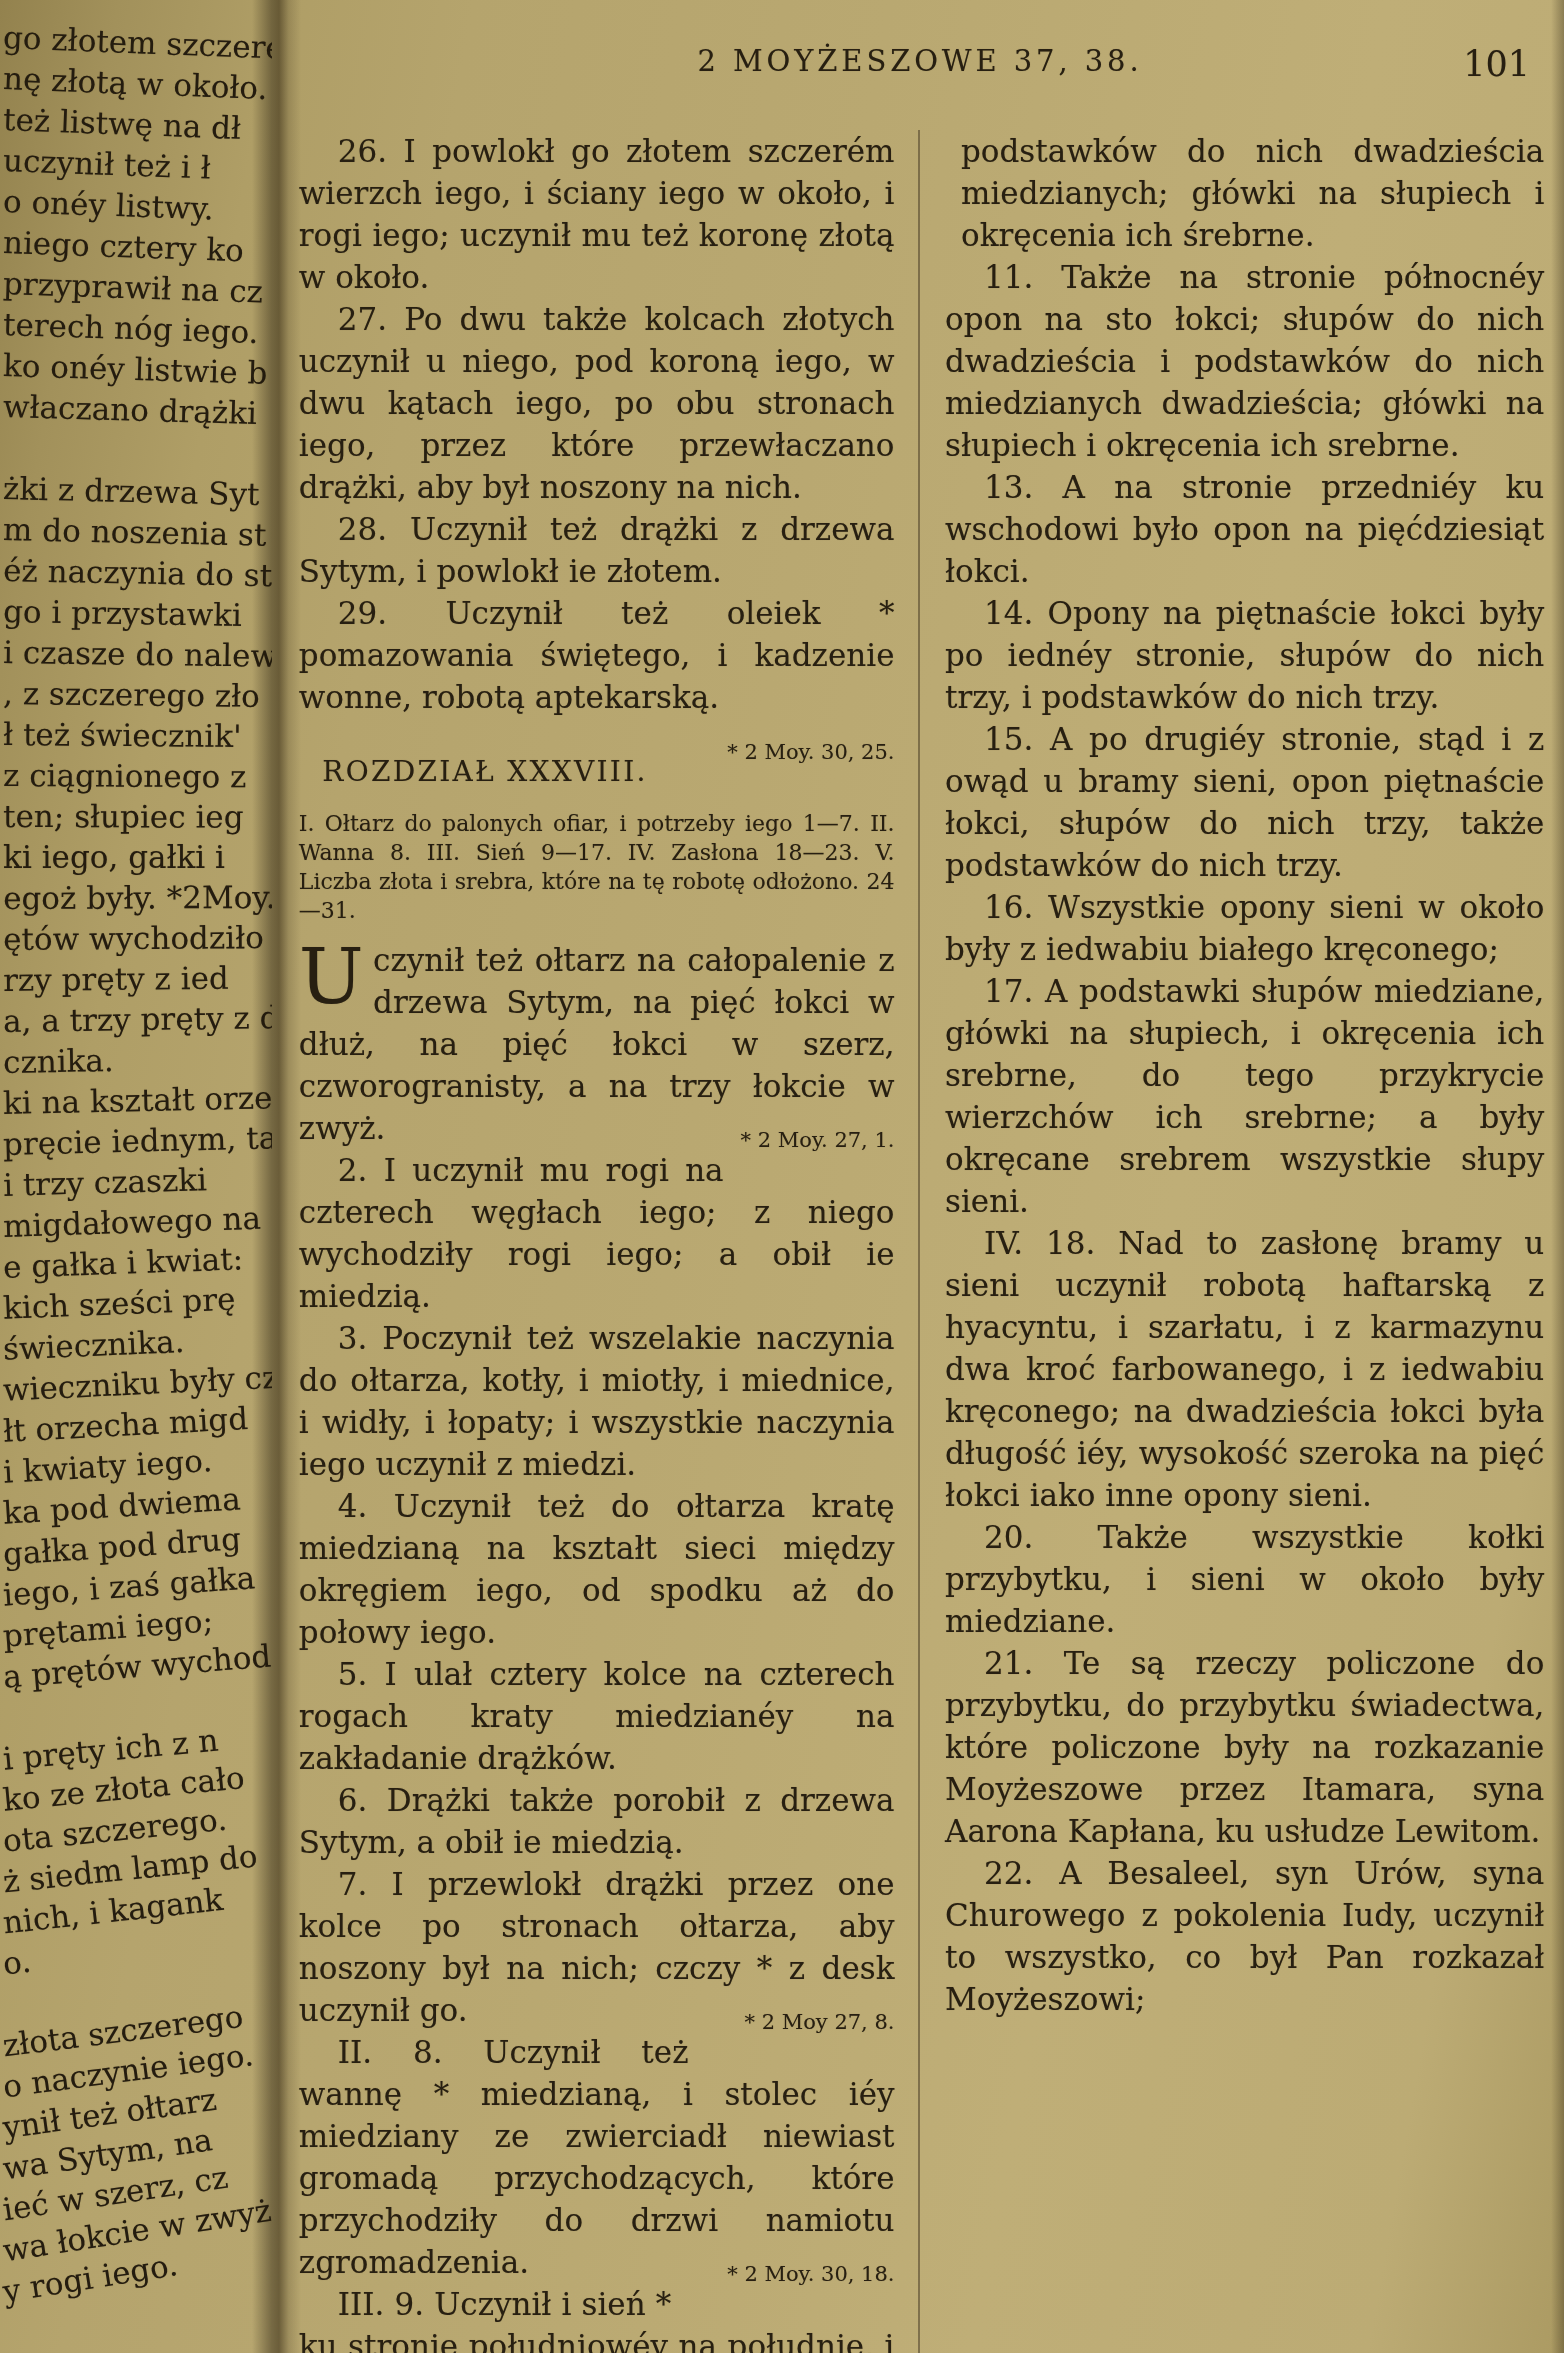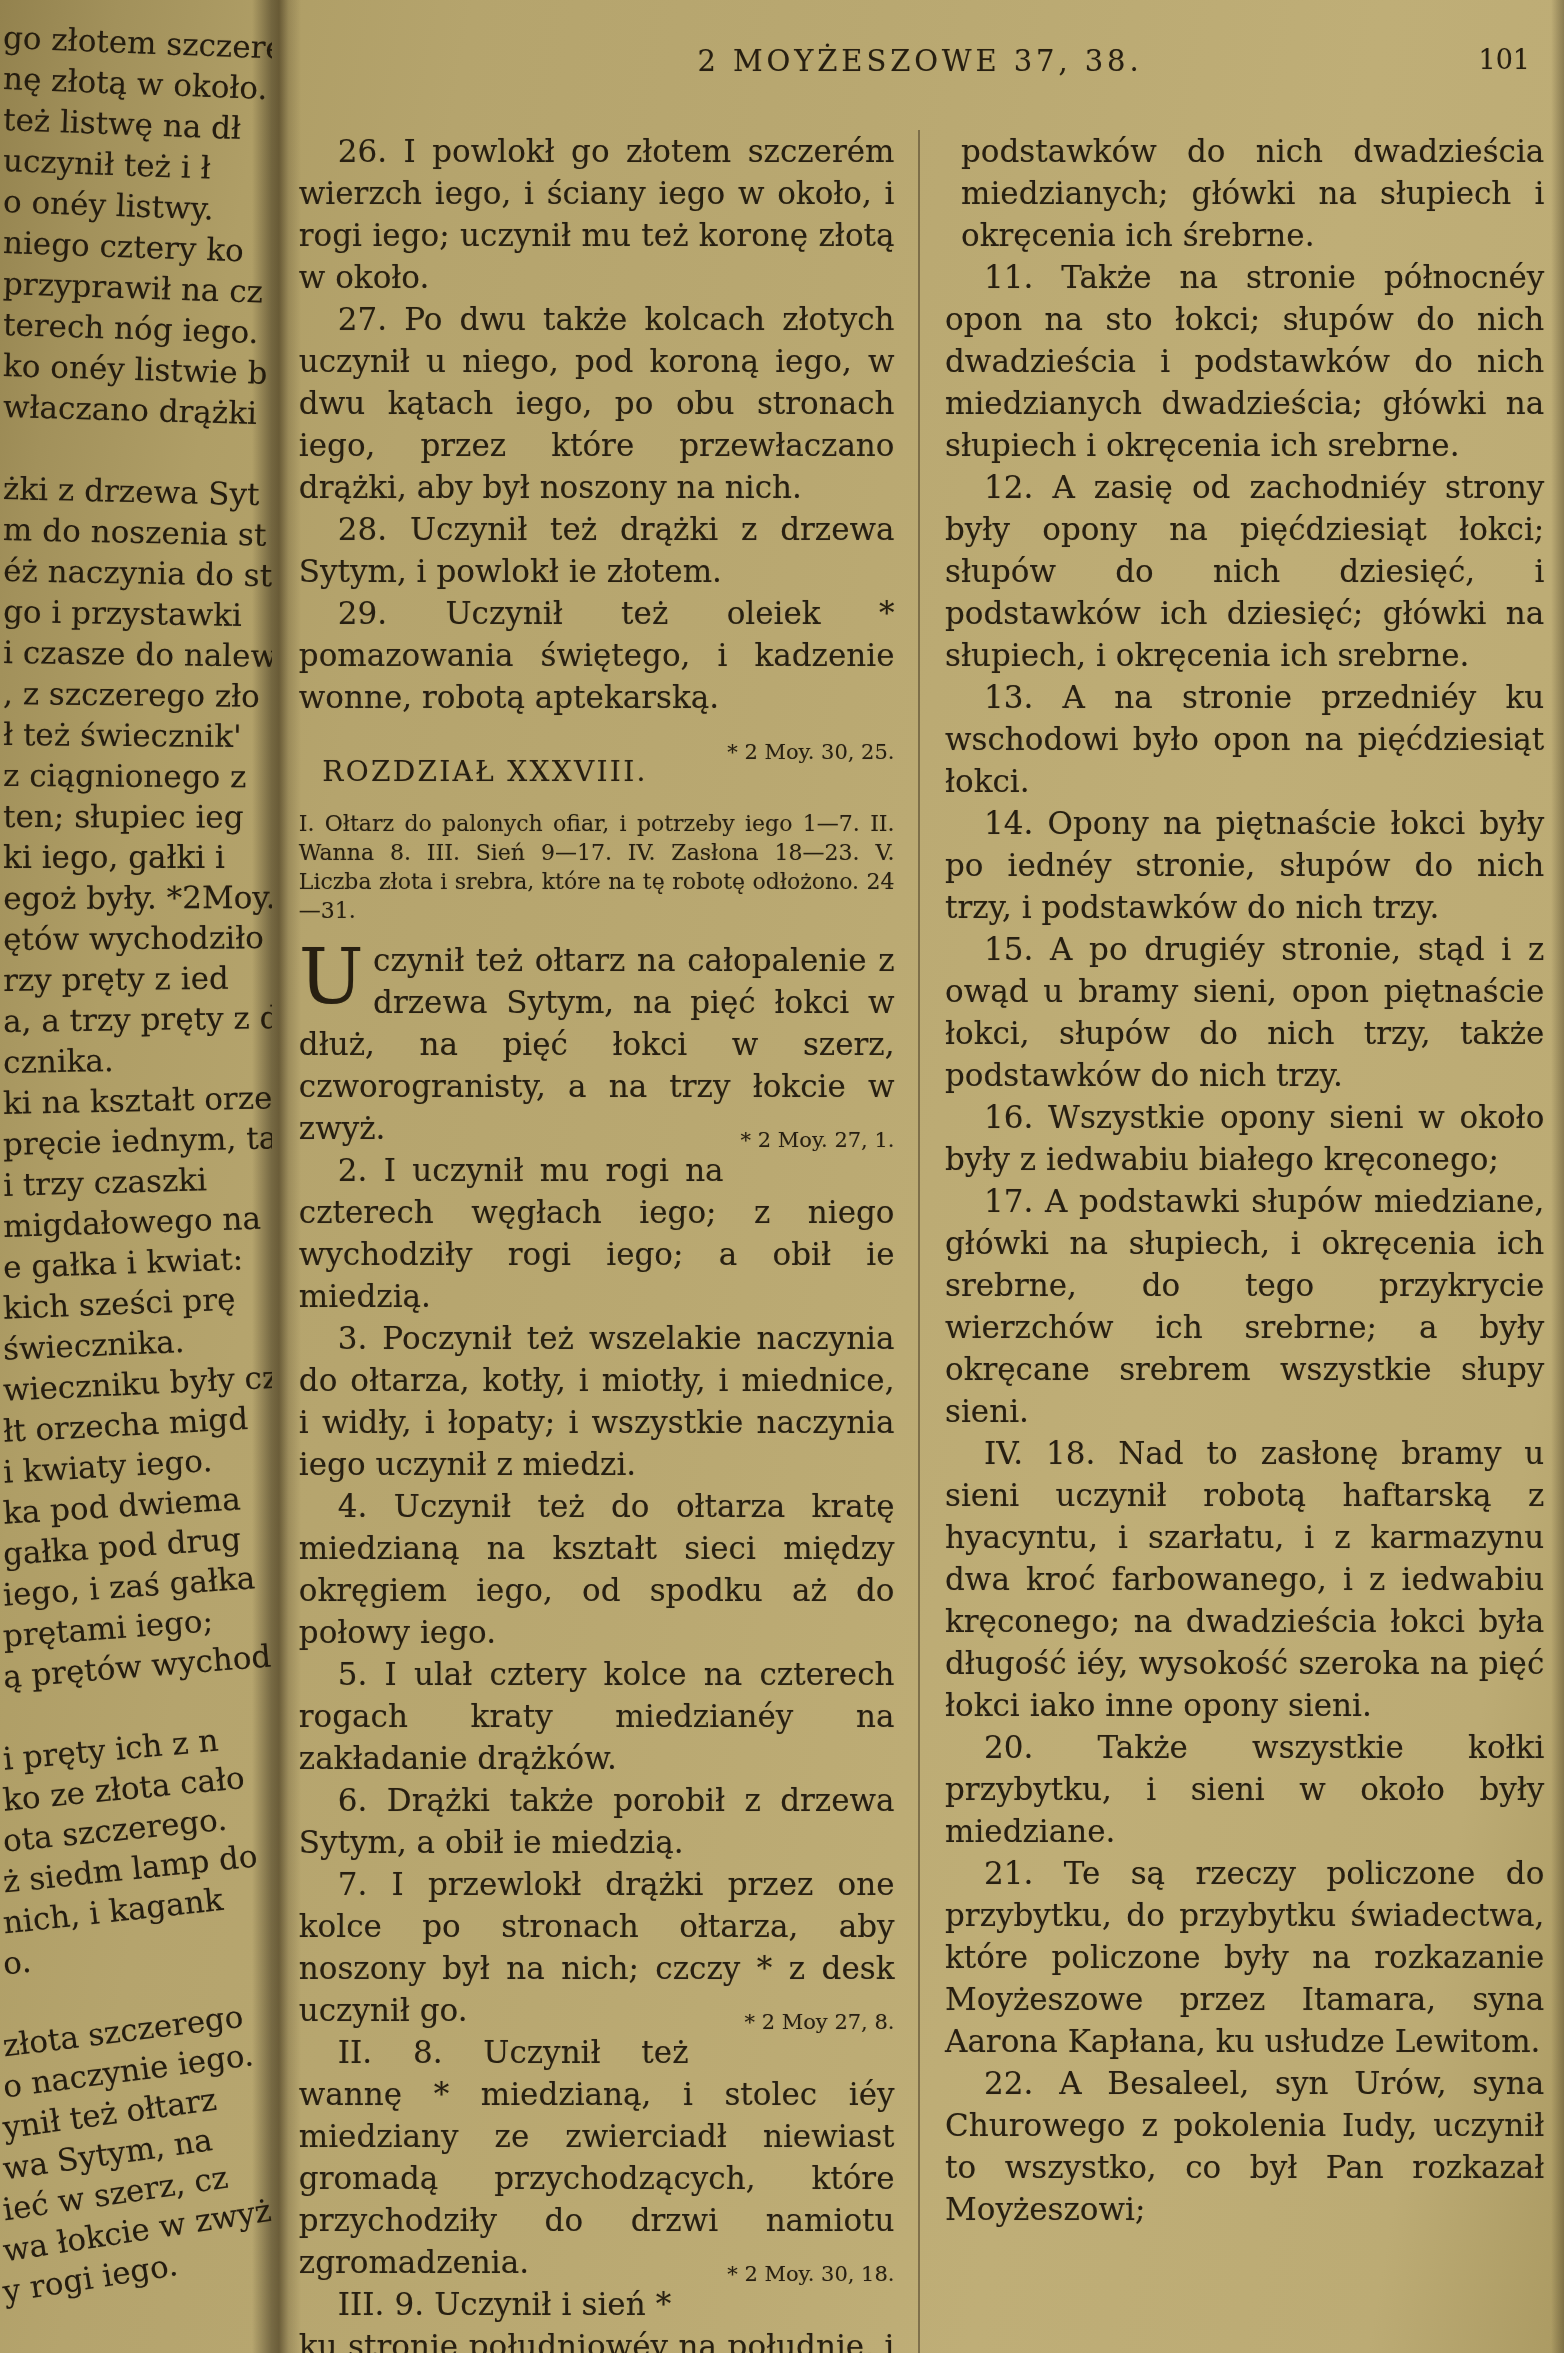--- a/index.html
+++ b/index.html
@@ -37,21 +37,21 @@
   }
 
   
   .main { position:absolute; left:291px; top:0; width:1258px; height:1902px; }
 
   .header { position:relative; height:72px; margin-top:44px; }
   .htitle {
     position:absolute; left:50%; transform:translateX(-50%);
     font-size:29px; letter-spacing:3.9px; white-space:nowrap;
   }
-  .pnum { position:absolute; right:19px; top:0; font-size:27px; }
+  .pnum { position:absolute; right:19px; top:0; font-size:35px; }
 
   .cols { display:flex; align-items:stretch; margin-top:14px; }
   .col { box-sizing:border-box; font-size:31px; line-height:42px; text-align:justify; }
   .col1 { width:629px; padding-left:7.8px; padding-right:23.5px; border-right:2.3px solid #31271672; }
   .col2 { width:629px; padding-left:25px; padding-right:4.7px; }
 
   .verse { margin:0; text-indent:39px; }
   .verse.cont { text-indent:0;margin-left:16px; }
   .verse.opening { text-indent:0; }
 
@@ -154,21 +154,20 @@
           <p class="verse"><span>4. Uczynił też do ołtarza kratę miedzianą na kształt sieci między okręgiem iego, od spodku aż do połowy iego.</span></p>
           <p class="verse"><span>5. I ulał cztery kolce na czterech rogach kraty miedzianéy na zakładanie drążków.</span></p>
           <p class="verse"><span>6. Drążki także porobił z drzewa Sytym, a obił ie miedzią.</span></p>
           <p class="verse"><span>7. I przewlokł drążki przez one kolce po stronach ołtarza, aby noszony był na nich; czczy * z desk uczynił go.</span><span class="ref">* 2 Moy 27, 8.</span></p>
           <p class="verse"><span>II. 8. Uczynił też wannę * miedzianą, i stolec iéy miedziany ze zwierciadł niewiast gromadą przychodzących, które przychodziły do drzwi namiotu zgromadzenia.</span><span class="ref">* 2 Moy. 30, 18.</span></p>
           <p class="verse"><span>III. 9. Uczynił i sień * ku stronie południowéy na południe, i opony sieni z białego iedwabiu kręconego na sto łokci;</span></p>
         </div>
       <div class="col col2">
           <p class="verse cont"><span>podstawków do nich dwadzieścia miedzianych; główki na słupiech i okręcenia ich śrebrne.</span></p>
           <p class="verse"><span>11. Także na stronie północnéy opon na sto łokci; słupów do nich dwadzieścia i podstawków do nich miedzianych dwadzieścia; główki na słupiech i okręcenia ich srebrne.</span></p>
-          <p class="verse"><span>12. A zasię od zachodniéy strony były opony na pięćdziesiąt łokci; słupów do nich dziesięć, i podstawków ich dziesięć; główki na słupiech, i okręcenia ich srebrne.</span></p>
           <p class="verse"><span>13. A na stronie przedniéy ku wschodowi było opon na pięćdziesiąt łokci.</span></p>
           <p class="verse"><span>14. Opony na piętnaście łokci były po iednéy stronie, słupów do nich trzy, i podstawków do nich trzy.</span></p>
           <p class="verse"><span>15. A po drugiéy stronie, stąd i z owąd u bramy sieni, opon piętnaście łokci, słupów do nich trzy, także podstawków do nich trzy.</span></p>
           <p class="verse"><span>16. Wszystkie opony sieni w około były z iedwabiu białego kręconego;</span></p>
           <p class="verse"><span>17. A podstawki słupów miedziane, główki na słupiech, i okręcenia ich srebrne, do tego przykrycie wierzchów ich srebrne; a były okręcane srebrem wszystkie słupy sieni.</span></p>
           <p class="verse"><span>IV. 18. Nad to zasłonę bramy u sieni uczynił robotą haftarską z hyacyntu, i szarłatu, i z karmazynu dwa kroć farbowanego, i z iedwabiu kręconego; na dwadzieścia łokci była długość iéy, wysokość szeroka na pięć łokci iako inne opony sieni.</span></p>
           <p class="verse"><span>20. Także wszystkie kołki przybytku, i sieni w około były miedziane.</span></p>
           <p class="verse"><span>21. Te są rzeczy policzone do przybytku, do przybytku świadectwa, które policzone były na rozkazanie Moyżeszowe przez Itamara, syna Aarona Kapłana, ku usłudze Lewitom.</span></p>
           <p class="verse"><span>22. A Besaleel, syn Urów, syna Churowego z pokolenia Iudy, uczynił to wszystko, co był Pan rozkazał Moyżeszowi;</span></p>
         </div>

